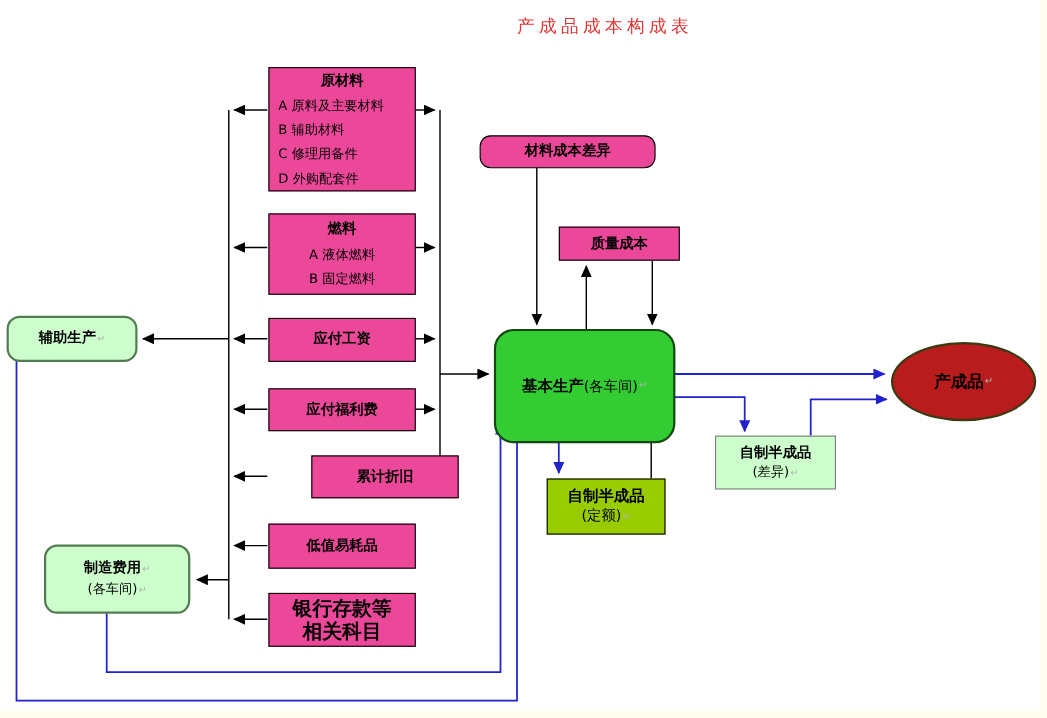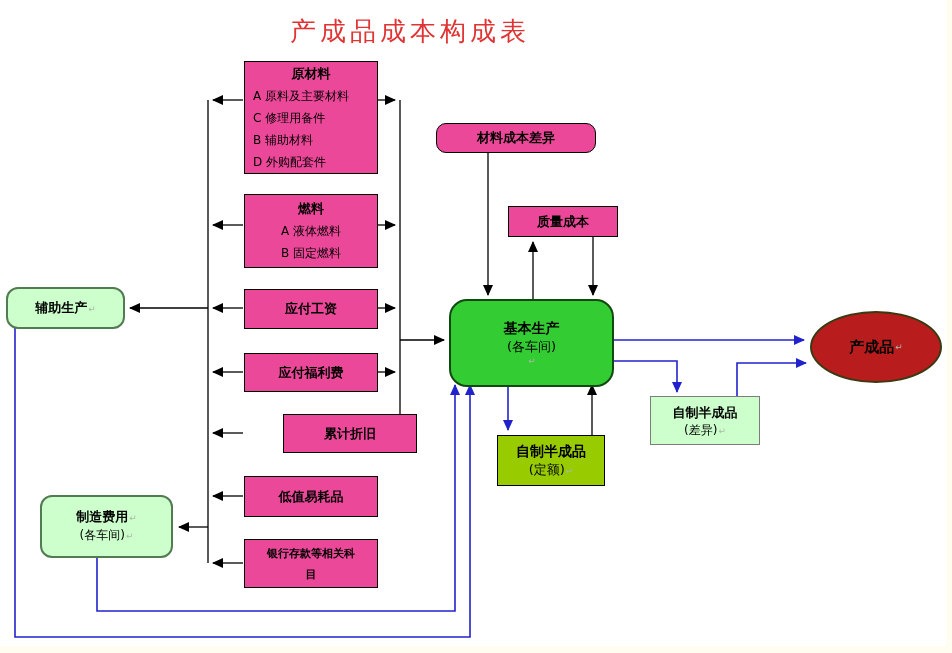--- a/index.html
+++ b/index.html
@@ -7,21 +7,21 @@
     background:#fffdf0;
     font-family:"DejaVu Sans","Liberation Sans",sans-serif;
     width:952px;height:653px;overflow:hidden;position:relative;
   }
   .page{position:absolute;left:0;top:0;width:946px;height:646px;background:#ffffff;}
   .stage{position:absolute;left:0;top:0;width:952px;height:653px;}
   svg.connectors{position:absolute;left:0;top:0;z-index:1;}
   .node{position:absolute;z-index:2;box-sizing:border-box;color:#000;}
   .diagram-title{
     position:absolute;left:290px;top:14px;width:340px;z-index:2;
-    text-align:left;font-size:26px;letter-spacing:4px;color:#e03333;
+    text-align:right;font-size:16px;letter-spacing:4px;color:#e03333;
     font-weight:normal;
   }
   .whitebox{
     background:#ec4899;border:1px solid #000;
     display:flex;flex-direction:column;justify-content:center;
   }
   .whitebox .btitle{font-weight:bold;font-size:13px;text-align:center;line-height:22px;}
   .whitebox .item{font-size:12px;line-height:22px;text-align:left;padding-left:8px;white-space:nowrap;}
   .whitebox .item.centered{text-align:center;padding-left:0;}
   .roundgreen{
@@ -47,21 +47,21 @@
     display:flex;flex-direction:column;justify-content:center;align-items:center;
   }
   .variancebox .btitle{font-weight:bold;font-size:13px;line-height:19px;}
   .variancebox .sub{font-size:12px;line-height:16px;}
   .ellipse{
     background:#b91c1c;border:2px solid #3a3a12;border-radius:50%;
     display:flex;justify-content:center;align-items:center;
     font-weight:bold;font-size:15px;
   }
   .pmark{font-size:9px;color:#a9b8a9;font-weight:normal;margin-left:1px;}
-  .bankwrap{padding:0 18px;text-align:center;font-weight:bold;font-size:11px;line-height:21px;}
+  .bankwrap{padding:0 18px;text-align:center;font-weight:bold;font-size:18px;line-height:21px;}
 </style>
 </head>
 <body>
 
 <div class="page"></div>
 
 <div class="stage">
 
   <svg class="connectors" width="952" height="653" viewBox="0 0 952 653">
     <defs>
@@ -111,22 +111,22 @@
       <polyline points="97,557 97,611 455,611 455,385" marker-end="url(#arrU)"></polyline>
       <polyline points="15,328 15,637 470,637 470,385" marker-end="url(#arrU)"></polyline>
     </g>
   </svg>
 
   <div class="diagram-title">产成品成本构成表</div>
 
   <div class="node whitebox" style="left:244px;top:61px;width:134px;height:113px;">
     <div class="btitle">原材料</div>
     <div class="item">A 原料及主要材料</div>
+    <div class="item">B 辅助材料</div>
     <div class="item">C 修理用备件</div>
-    <div class="item">B 辅助材料</div>
     <div class="item">D 外购配套件</div>
   </div>
 
   <div class="node whitebox" style="left:244px;top:194px;width:134px;height:74px;">
     <div class="btitle">燃料</div>
     <div class="item centered">A 液体燃料</div>
     <div class="item centered">B 固定燃料</div>
   </div>
 
   <div class="node whitebox" style="left:244px;top:289px;width:134px;height:40px;">
@@ -159,21 +159,21 @@
   </div>
 
   <div class="node whitebox" style="left:436px;top:123px;width:160px;height:30px;border-radius:10px;">
     <div class="btitle">材料成本差异</div>
   </div>
 
   <div class="node whitebox" style="left:508px;top:206px;width:110px;height:31px;">
     <div class="btitle">质量成本</div>
   </div>
 
-  <div class="node basicbox" style="left:449px;top:299px;width:165px;height:88px;flex-direction:column;">
+  <div class="node basicbox" style="left:449px;top:299px;width:165px;height:104px;">
     <span class="btitle">基本生产</span>
       <span class="sub">(各车间)</span>
       <span class="pmark">↵</span>
   </div>
 
   <div class="node quotabox" style="left:497px;top:435px;width:108px;height:51px;">
     <div class="btitle">自制半成品</div>
     <div class="sub"><span>(定额)</span><span class="pmark">↵</span></div>
   </div>
 

